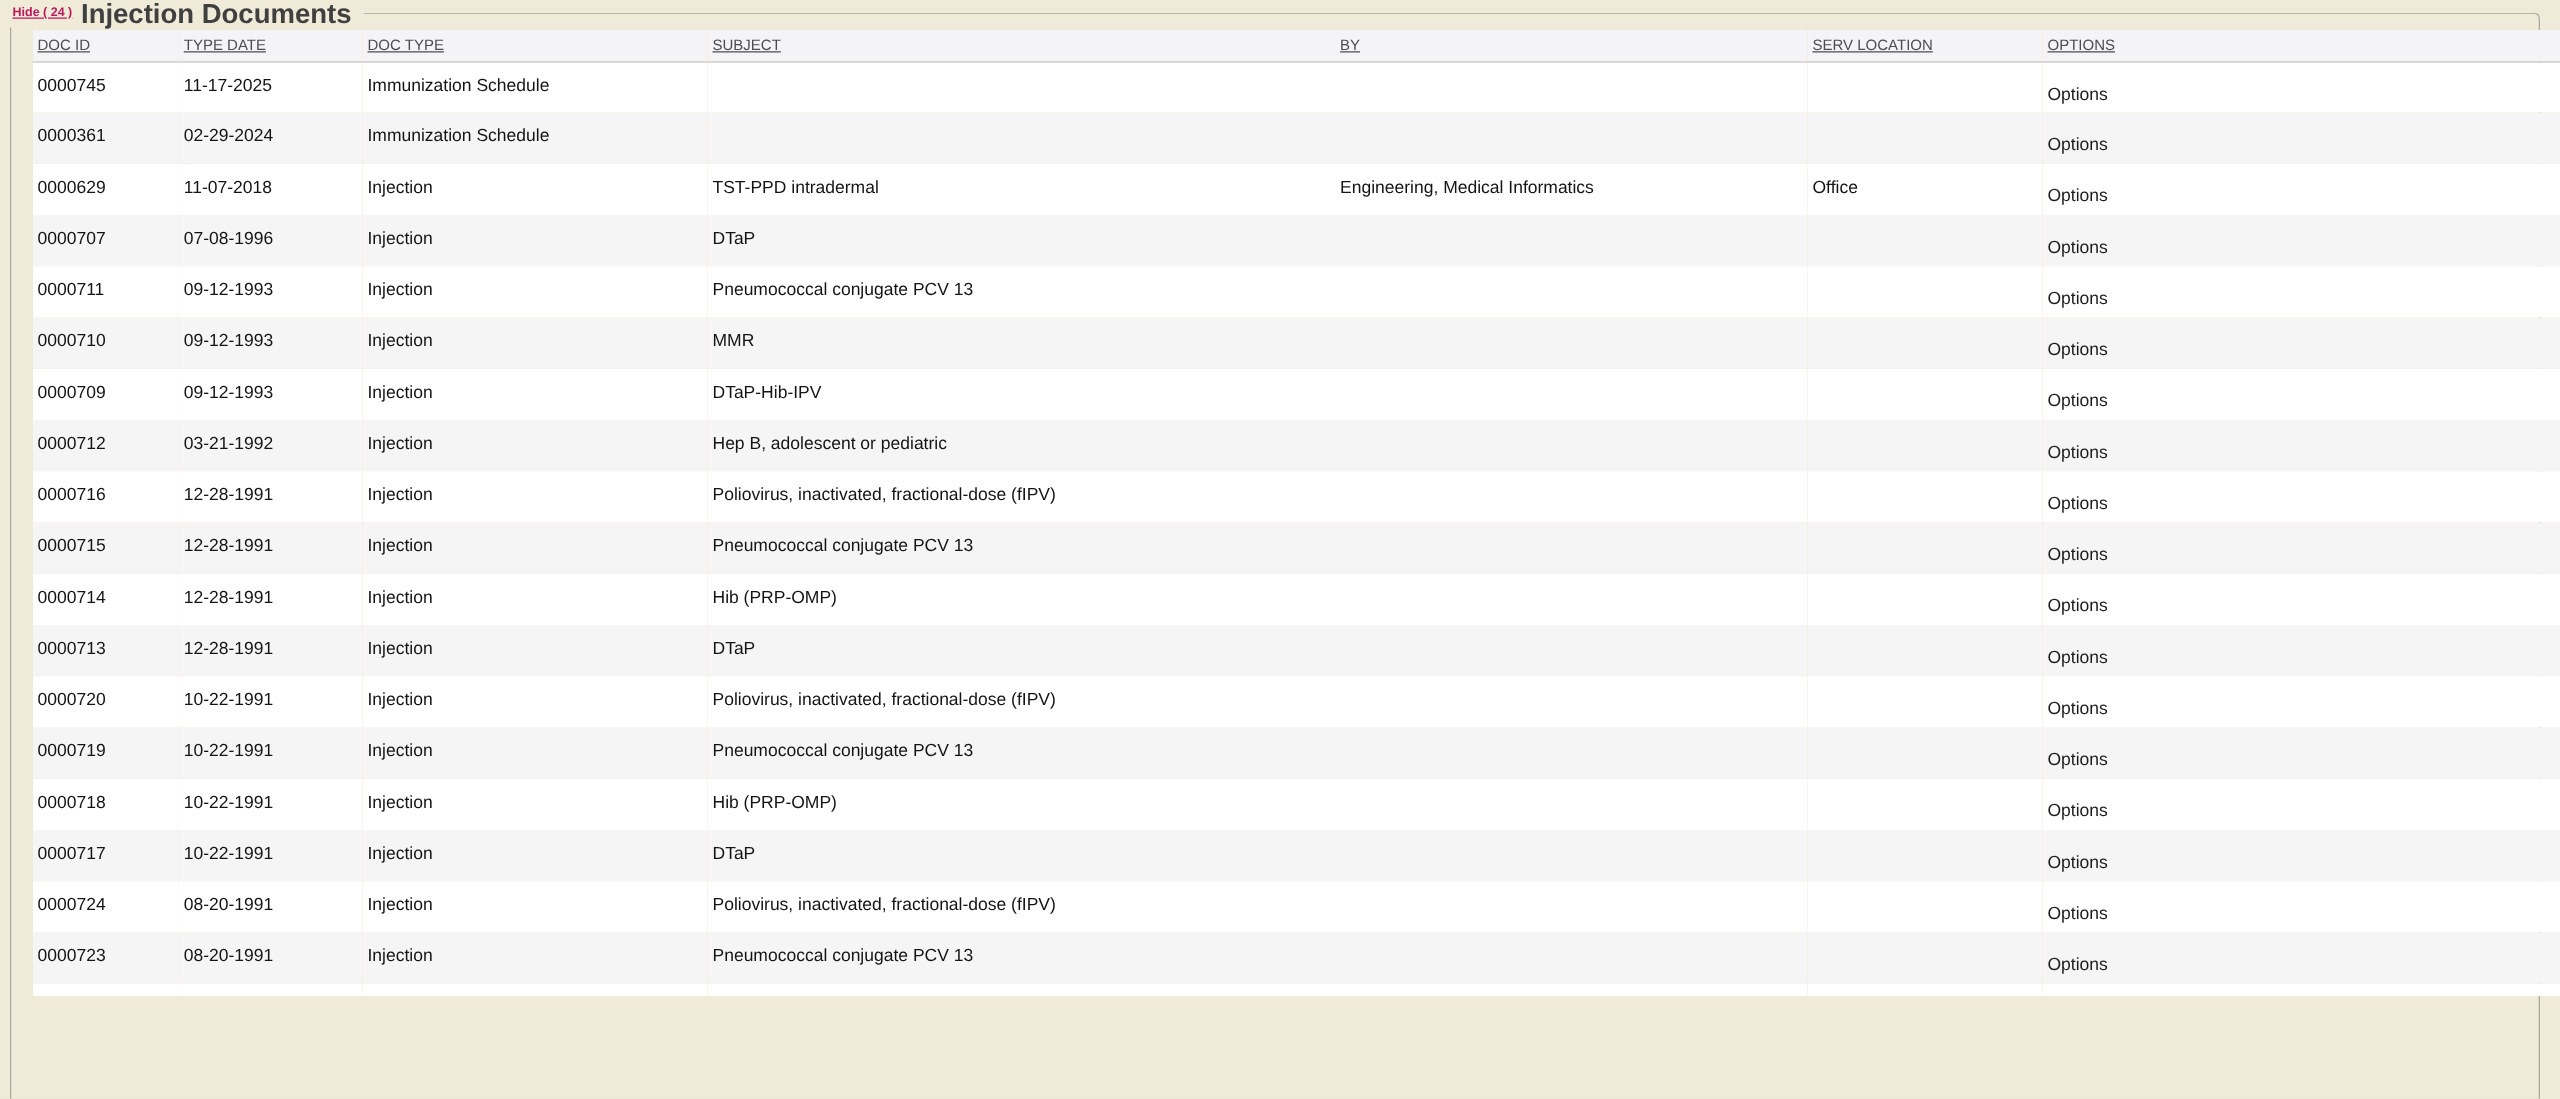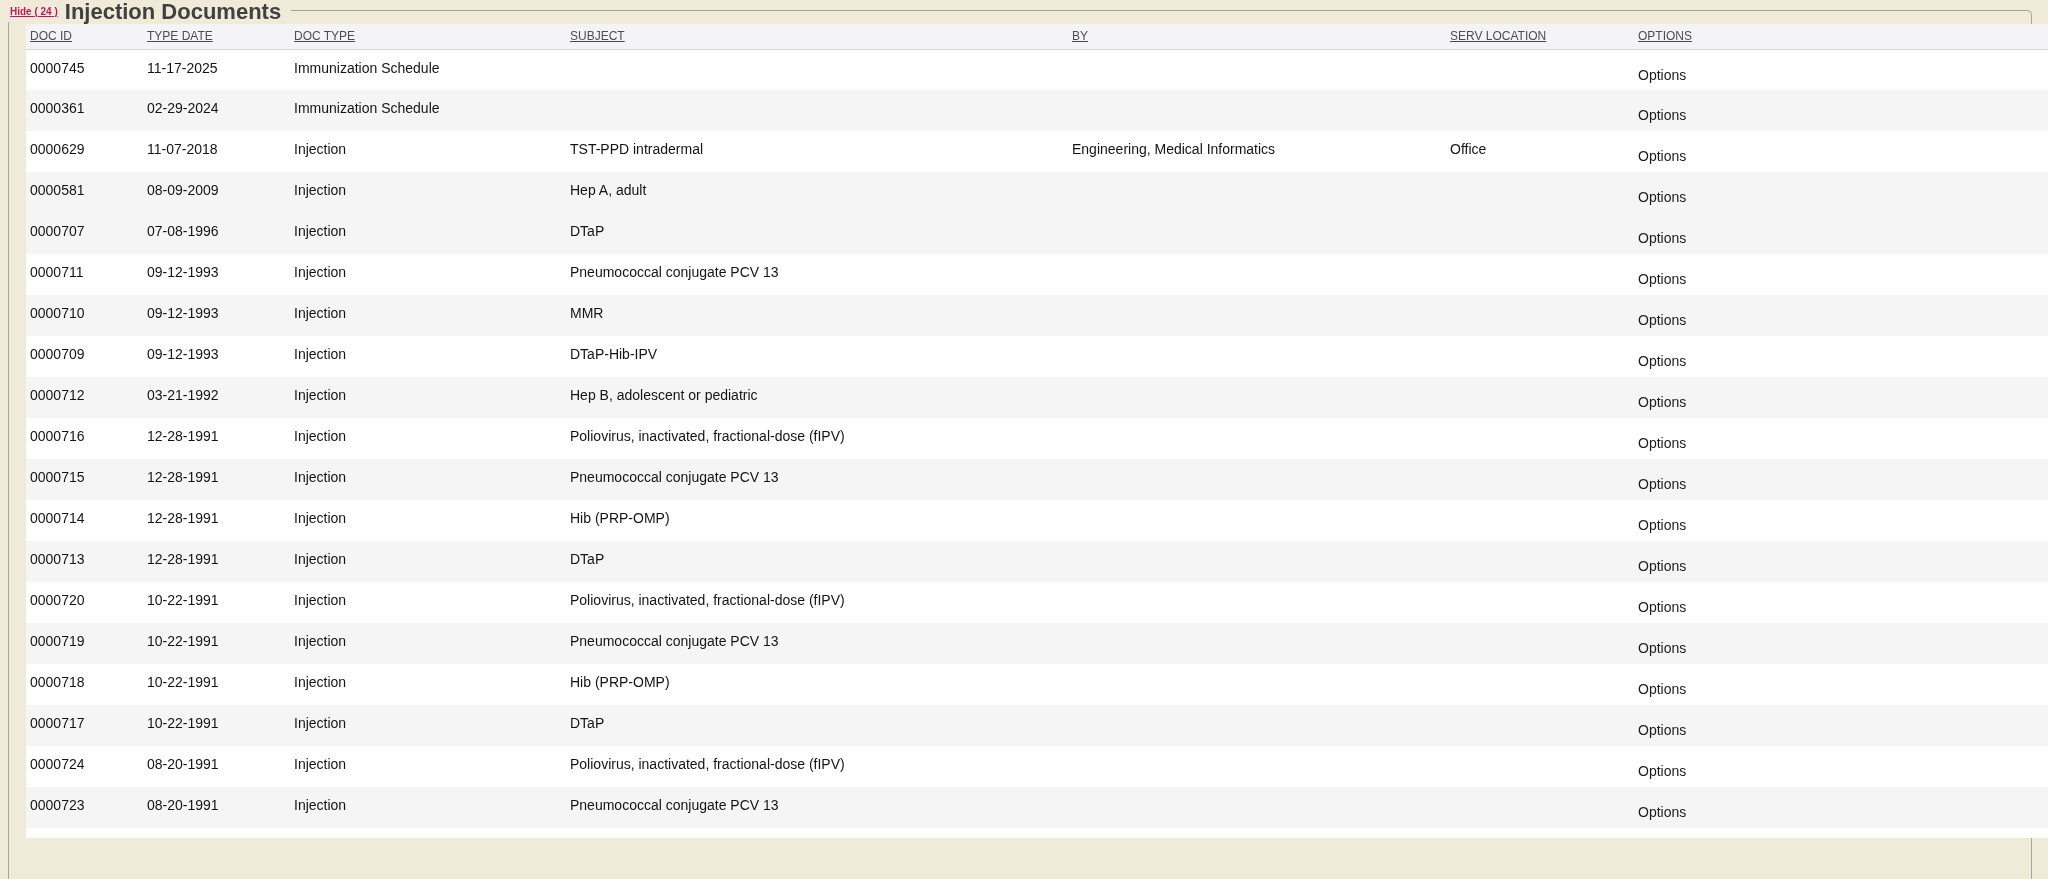--- a/index.html
+++ b/index.html
@@ -133,29 +133,20 @@
         <tr>
           <td>0000629</td>
           <td>11-07-2018</td>
           <td>Injection</td>
           <td>TST-PPD intradermal</td>
           <td>Engineering, Medical Informatics</td>
           <td>Office</td>
           <td class="options-cell"><a>Options</a></td>
         </tr>
         <tr class="alt">
-          <td>0000581</td>
-          <td>08-09-2009</td>
-          <td>Injection</td>
-          <td>Hep A, adult</td>
-          <td></td>
-          <td></td>
-          <td class="options-cell"><a>Options</a></td>
-        </tr>
-        <tr class="alt">
           <td>0000707</td>
           <td>07-08-1996</td>
           <td>Injection</td>
           <td>DTaP</td>
           <td></td>
           <td></td>
           <td class="options-cell"><a>Options</a></td>
         </tr>
         <tr>
           <td>0000711</td>

